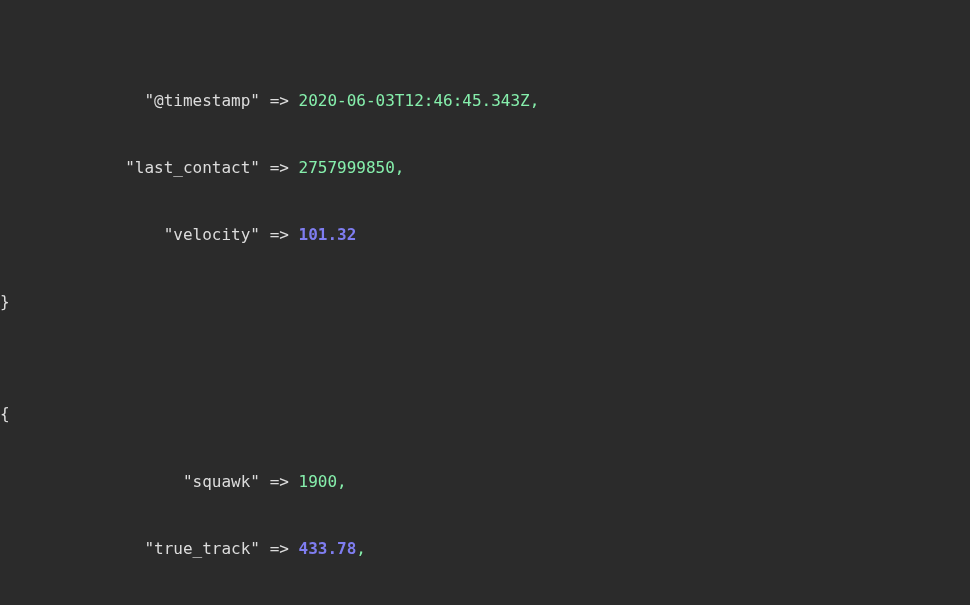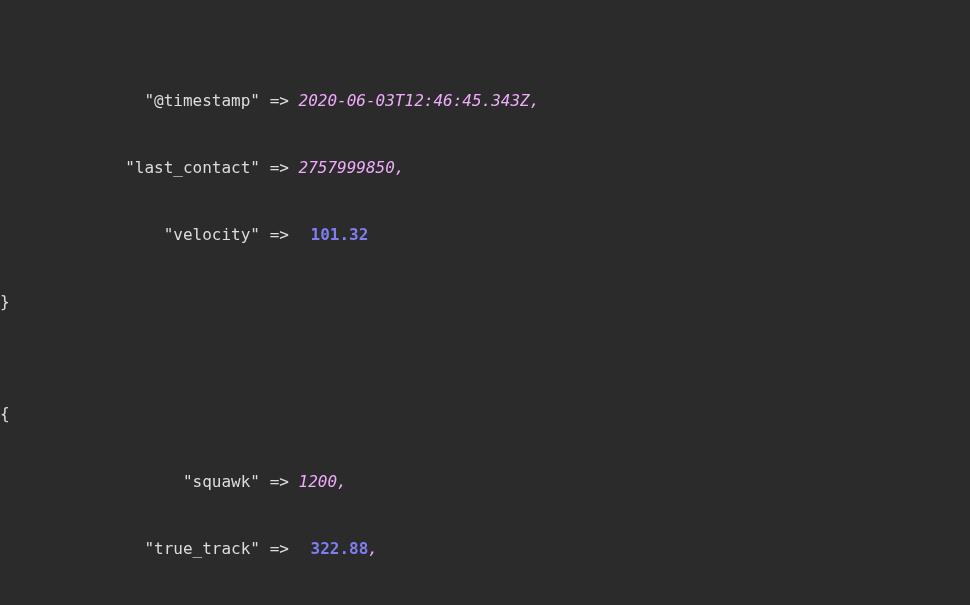--- a/index.html
+++ b/index.html
@@ -29,45 +29,43 @@
   }
   .arrow {
     color: #dcdcdc;
   }
   .key {
     color: #dcdcdc;
   }
   .num {
     color: #7f7df0;
     font-weight: bold;
-    margin-left: 12px;
   }
   .plain {
-    color: #f0abfc;
-    font-style: italic;
+    color: #86efac;
   }
   .brace {
     color: #dcdcdc;
   }
 </style>
 </head>
 <body>
 
 <div class="terminal">
 
   
   <span class="line"><span class="key-col"><span class="key">"@timestamp"</span></span><span class="arrow"> =&gt; </span><span class="plain">2020-06-03T12:46:45.343Z</span><span class="plain">,</span></span>
   <span class="line"><span class="key-col"><span class="key">"last_contact"</span></span><span class="arrow"> =&gt; </span><span class="plain">2757999850</span><span class="plain">,</span></span>
   <span class="line"><span class="key-col"><span class="key">"velocity"</span></span><span class="arrow"> =&gt; </span><span class="num">101.32</span></span>
   <span class="line brace">}</span>
 
   
   <span class="line brace">{</span>
-  <span class="line"><span class="key-col"><span class="key">"squawk"</span></span><span class="arrow"> =&gt; </span><span class="plain">1200</span><span class="plain">,</span></span>
-  <span class="line"><span class="key-col"><span class="key">"true_track"</span></span><span class="arrow"> =&gt; </span><span class="num">322.88</span><span class="plain">,</span></span>
+  <span class="line"><span class="key-col"><span class="key">"squawk"</span></span><span class="arrow"> =&gt; </span><span class="plain">1900</span><span class="plain">,</span></span>
+  <span class="line"><span class="key-col"><span class="key">"true_track"</span></span><span class="arrow"> =&gt; </span><span class="num">433.78</span><span class="plain">,</span></span>
   <span class="line"><span class="key-col"></span></span>
   
   
   
   
   
   
   
   
   

